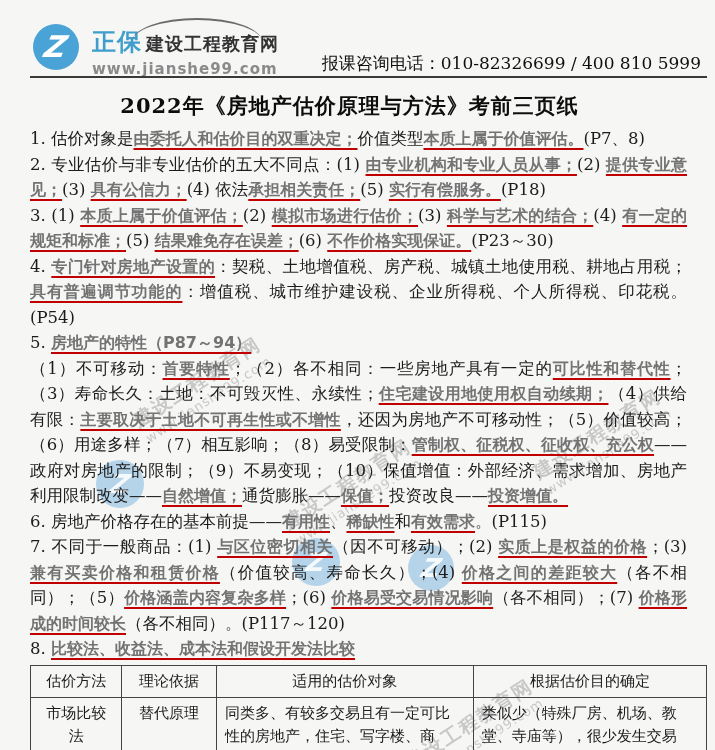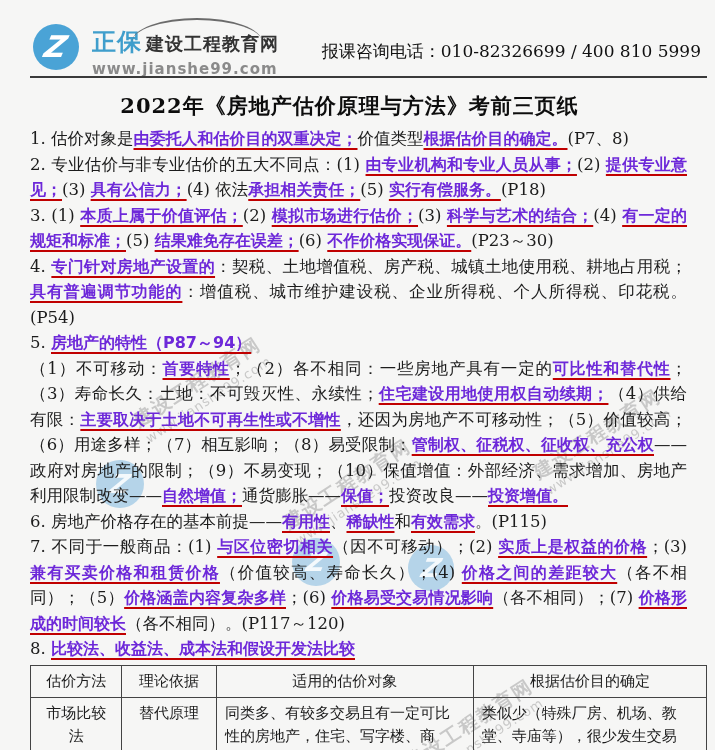--- a/index.html
+++ b/index.html
@@ -36,42 +36,42 @@
   }
   .sitename{
     color:#333;font-size:18px;font-weight:bold;margin-left:4px;letter-spacing:1px;
     font-family:"DejaVu Sans","Liberation Sans",sans-serif;
   }
   .siteurl{
     color:#8a8a8a;font-size:15px;font-weight:bold;margin-top:2px;letter-spacing:1px;
     font-family:"DejaVu Sans","Liberation Sans",sans-serif;
   }
   .phone{
-    position:absolute;right:14px;top:40px;font-size:17px;color:#111;white-space:nowrap;
+    position:absolute;right:14px;top:52px;font-size:17px;color:#111;white-space:nowrap;
   }
   .header-rule{
     position:absolute;left:30px;right:8px;top:76px;height:0;
     border-bottom:2px solid #3a3a3a;
   }
 
   
   .doc-title{
     margin:12px 16px 6px 0;text-align:center;
     font-size:21px;font-weight:bold;color:#0d0d0d;letter-spacing:1px;
   }
 
   
   .content{position:relative;padding:0 28px 0 30px;z-index:2;}
   .para{
     margin:0;font-size:16.5px;line-height:25.5px;text-align:justify;
     color:#1c1c1c;
   }
   .run{}
   .red{
-    color:#6d28d9;font-weight:bold;
+    color:#737373;font-weight:bold;
     font-family:"DejaVu Sans","Liberation Sans",sans-serif;
     font-size:16px;
     text-decoration:underline;
     text-decoration-color:#c00000;
     text-decoration-thickness:1.5px;
     text-underline-offset:4px;
   }
 
   
   .cmp-table{
@@ -144,21 +144,21 @@
       </div>
     </div>
     <div class="phone"><span>报课咨询电话：</span><span>010-82326699 / 400 810 5999</span></div>
     <div class="header-rule"></div>
   </div>
 
   <div class="doc-title">2022年《房地产估价原理与方法》考前三页纸</div>
 
   <div class="content">
     <div>
-        <p class="para"><span class="run">1. 估价对象是</span><span class="run red">由委托人和估价目的双重决定；</span><span class="run">价值类型</span><span class="run red">根据估价目的确定。</span><span class="run">(P7、8)</span></p>
+        <p class="para"><span class="run">1. 估价对象是</span><span class="run red">由委托人和估价目的双重决定；</span><span class="run">价值类型</span><span class="run red">本质上属于价值评估。</span><span class="run">(P7、8)</span></p>
         <p class="para"><span class="run">2. 专业估价与非专业估价的五大不同点：(1) </span><span class="run red">由专业机构和专业人员从事；</span><span class="run">(2) </span><span class="run red">提供专业意见；</span><span class="run">(3) </span><span class="run red">具有公信力；</span><span class="run">(4) 依法</span><span class="run red">承担相关责任；</span><span class="run">(5) </span><span class="run red">实行有偿服务。</span><span class="run">(P18)</span></p>
         <p class="para"><span class="run">3. (1) </span><span class="run red">本质上属于价值评估；</span><span class="run">(2) </span><span class="run red">模拟市场进行估价；</span><span class="run">(3) </span><span class="run red">科学与艺术的结合；</span><span class="run">(4) </span><span class="run red">有一定的规矩和标准；</span><span class="run">(5) </span><span class="run red">结果难免存在误差；</span><span class="run">(6) </span><span class="run red">不作价格实现保证。</span><span class="run">(P23～30)</span></p>
         <p class="para"><span class="run">4. </span><span class="run red">专门针对房地产设置的</span><span class="run">：契税、土地增值税、房产税、城镇土地使用税、耕地占用税；</span><span class="run red">具有普遍调节功能的</span><span class="run">：增值税、城市维护建设税、企业所得税、个人所得税、印花税。(P54)</span></p>
         <p class="para"><span class="run">5. </span><span class="run red">房地产的特性（P87～94）</span></p>
         <p class="para"><span class="run">（1）不可移动：</span><span class="run red">首要特性</span><span class="run">；（2）各不相同：一些房地产具有一定的</span><span class="run red">可比性和替代性</span><span class="run">；（3）寿命长久：土地：不可毁灭性、永续性；</span><span class="run red">住宅建设用地使用权自动续期；</span><span class="run">（4）供给有限：</span><span class="run red">主要取决于土地不可再生性或不增性</span><span class="run">，还因为房地产不可移动性；（5）价值较高；（6）用途多样；（7）相互影响；（8）易受限制：</span><span class="run red">管制权、征税权、征收权、充公权</span><span class="run">——政府对房地产的限制；（9）不易变现；（10）保值增值：外部经济、需求增加、房地产利用限制改变——</span><span class="run red">自然增值；</span><span class="run">通货膨胀——</span><span class="run red">保值；</span><span class="run">投资改良——</span><span class="run red">投资增值。</span></p>
         <p class="para"><span class="run">6. 房地产价格存在的基本前提——</span><span class="run red">有用性</span><span class="run">、</span><span class="run red">稀缺性</span><span class="run">和</span><span class="run red">有效需求</span><span class="run">。(P115)</span></p>
         <p class="para"><span class="run">7. 不同于一般商品：(1) </span><span class="run red">与区位密切相关</span><span class="run">（因不可移动）；(2) </span><span class="run red">实质上是权益的价格</span><span class="run">；(3) </span><span class="run red">兼有买卖价格和租赁价格</span><span class="run">（价值较高、寿命长久）；(4) </span><span class="run red">价格之间的差距较大</span><span class="run">（各不相同）；（5）</span><span class="run red">价格涵盖内容复杂多样</span><span class="run">；(6) </span><span class="run red">价格易受交易情况影响</span><span class="run">（各不相同）；(7) </span><span class="run red">价格形成的时间较长</span><span class="run">（各不相同）。(P117～120)</span></p>
         <p class="para"><span class="run">8. </span><span class="run red">比较法、收益法、成本法和假设开发法比较</span></p>
       </div>
 

